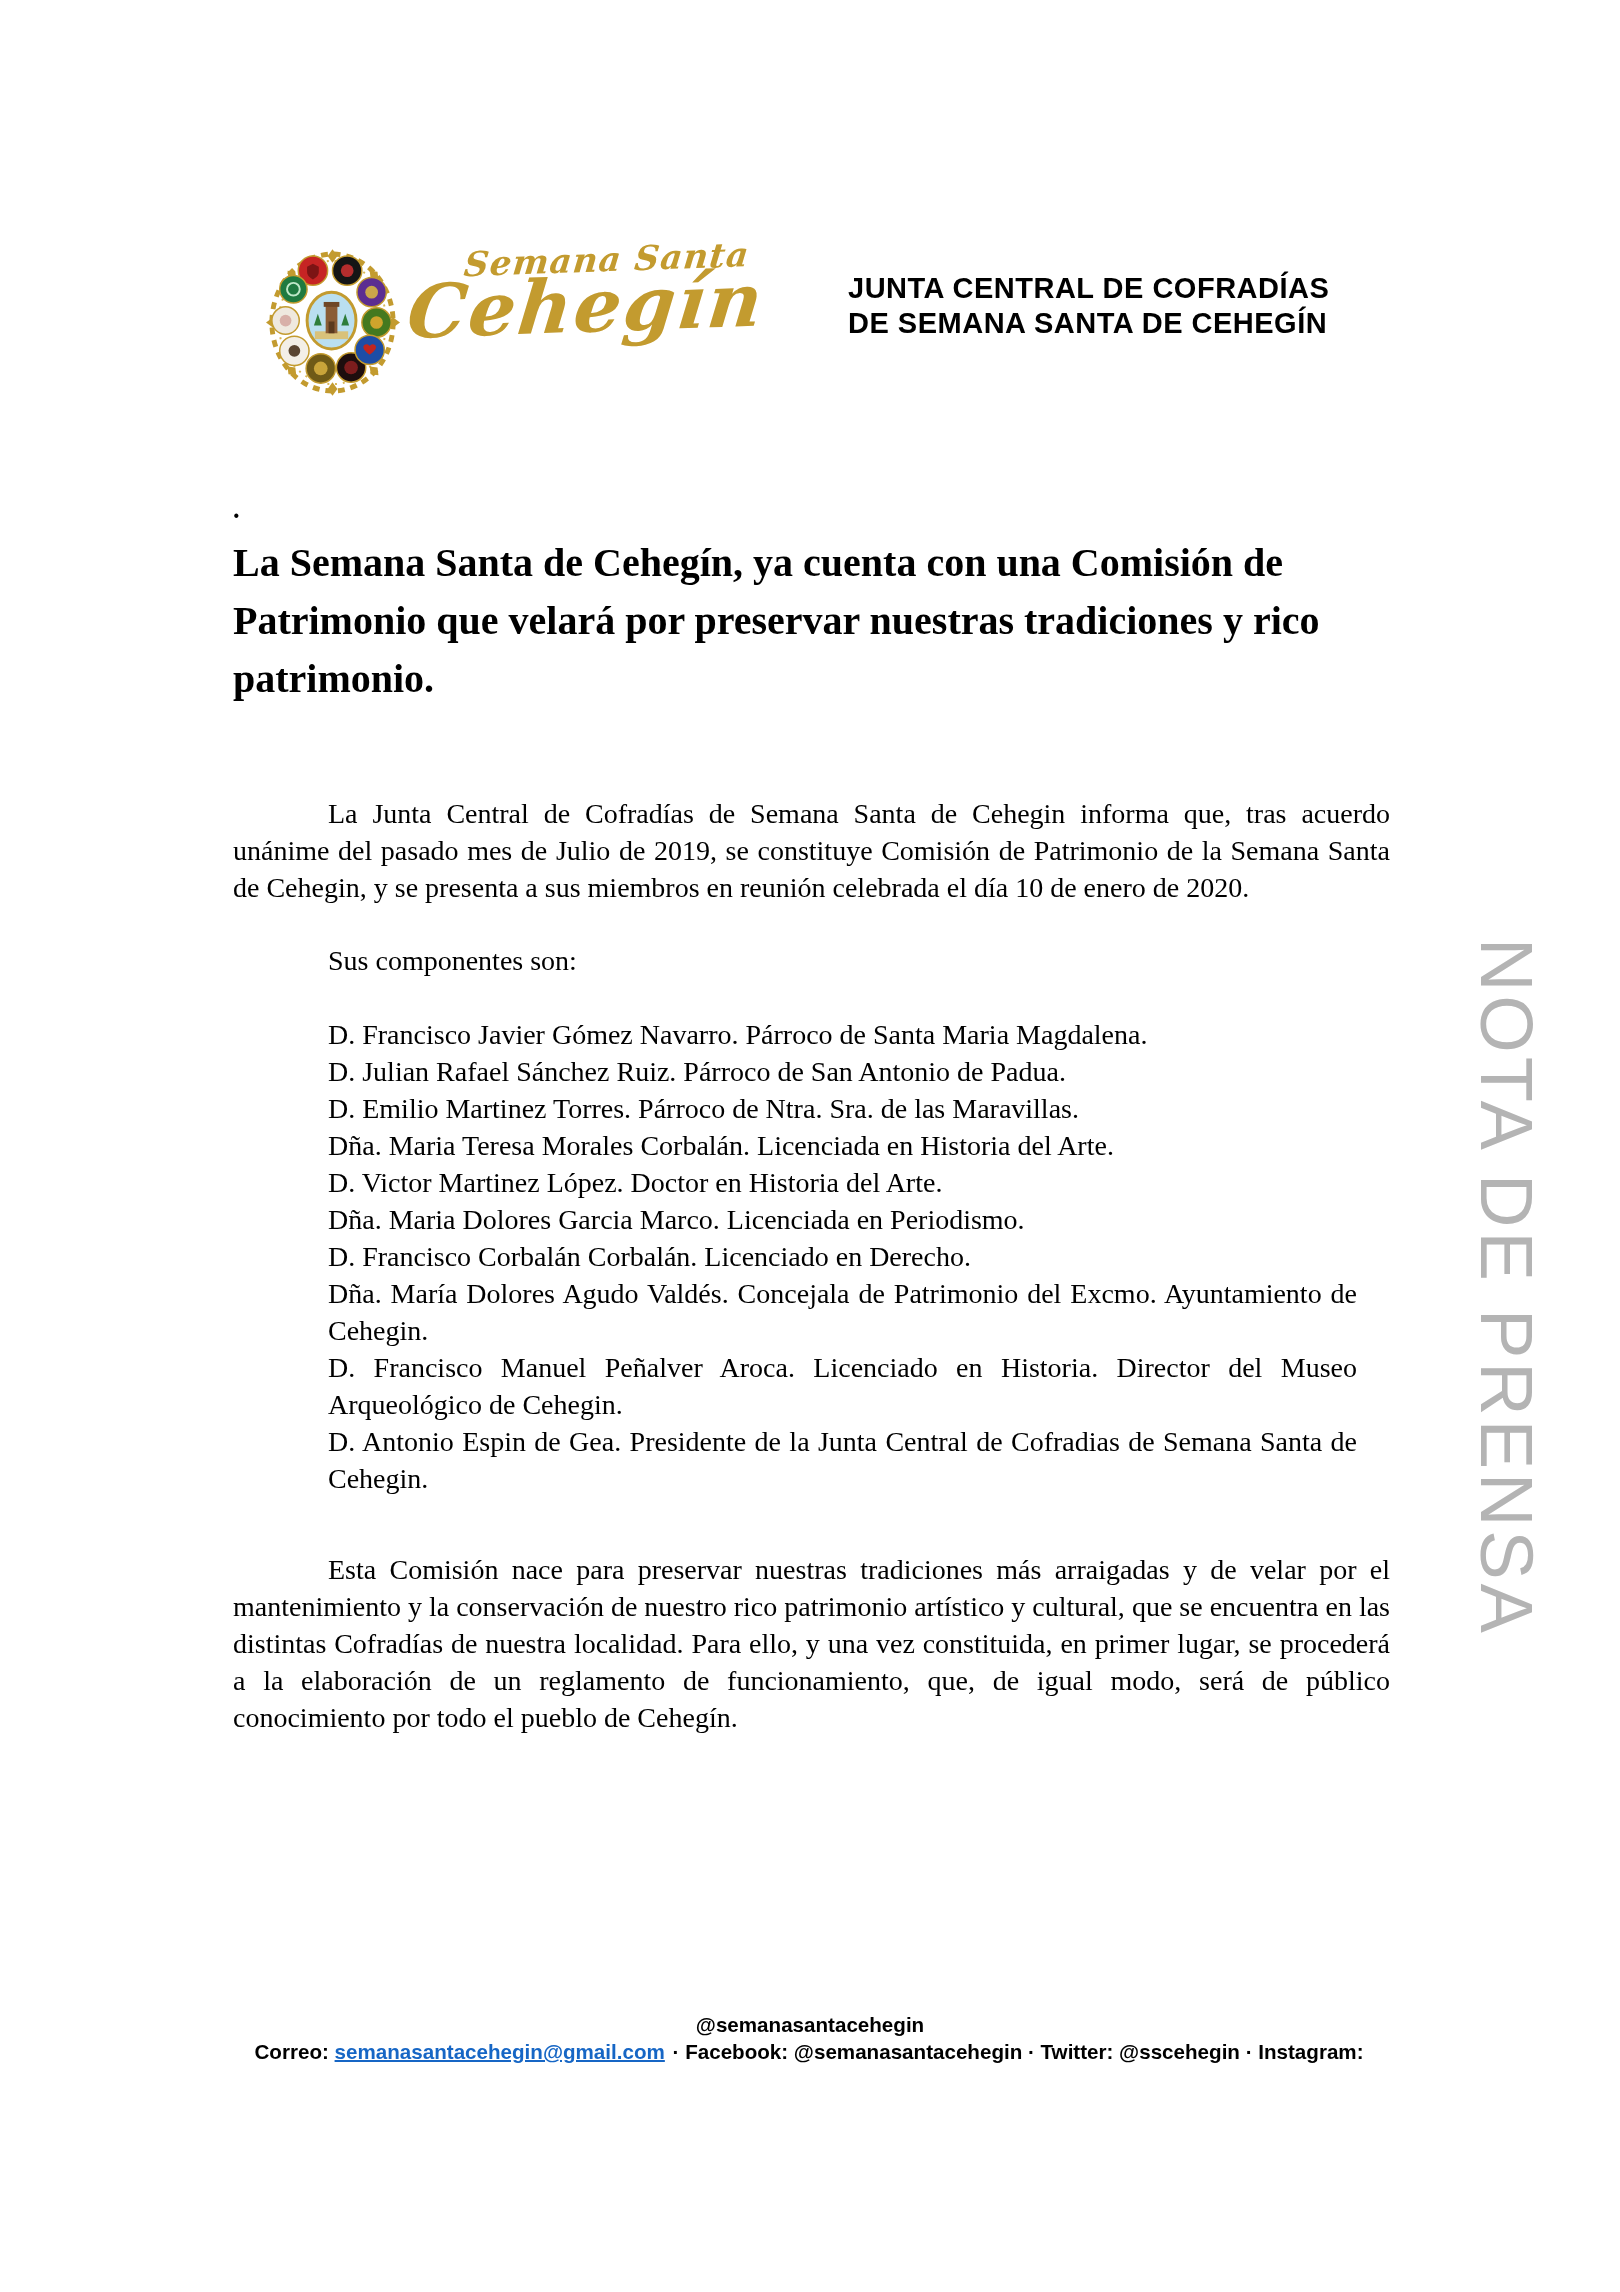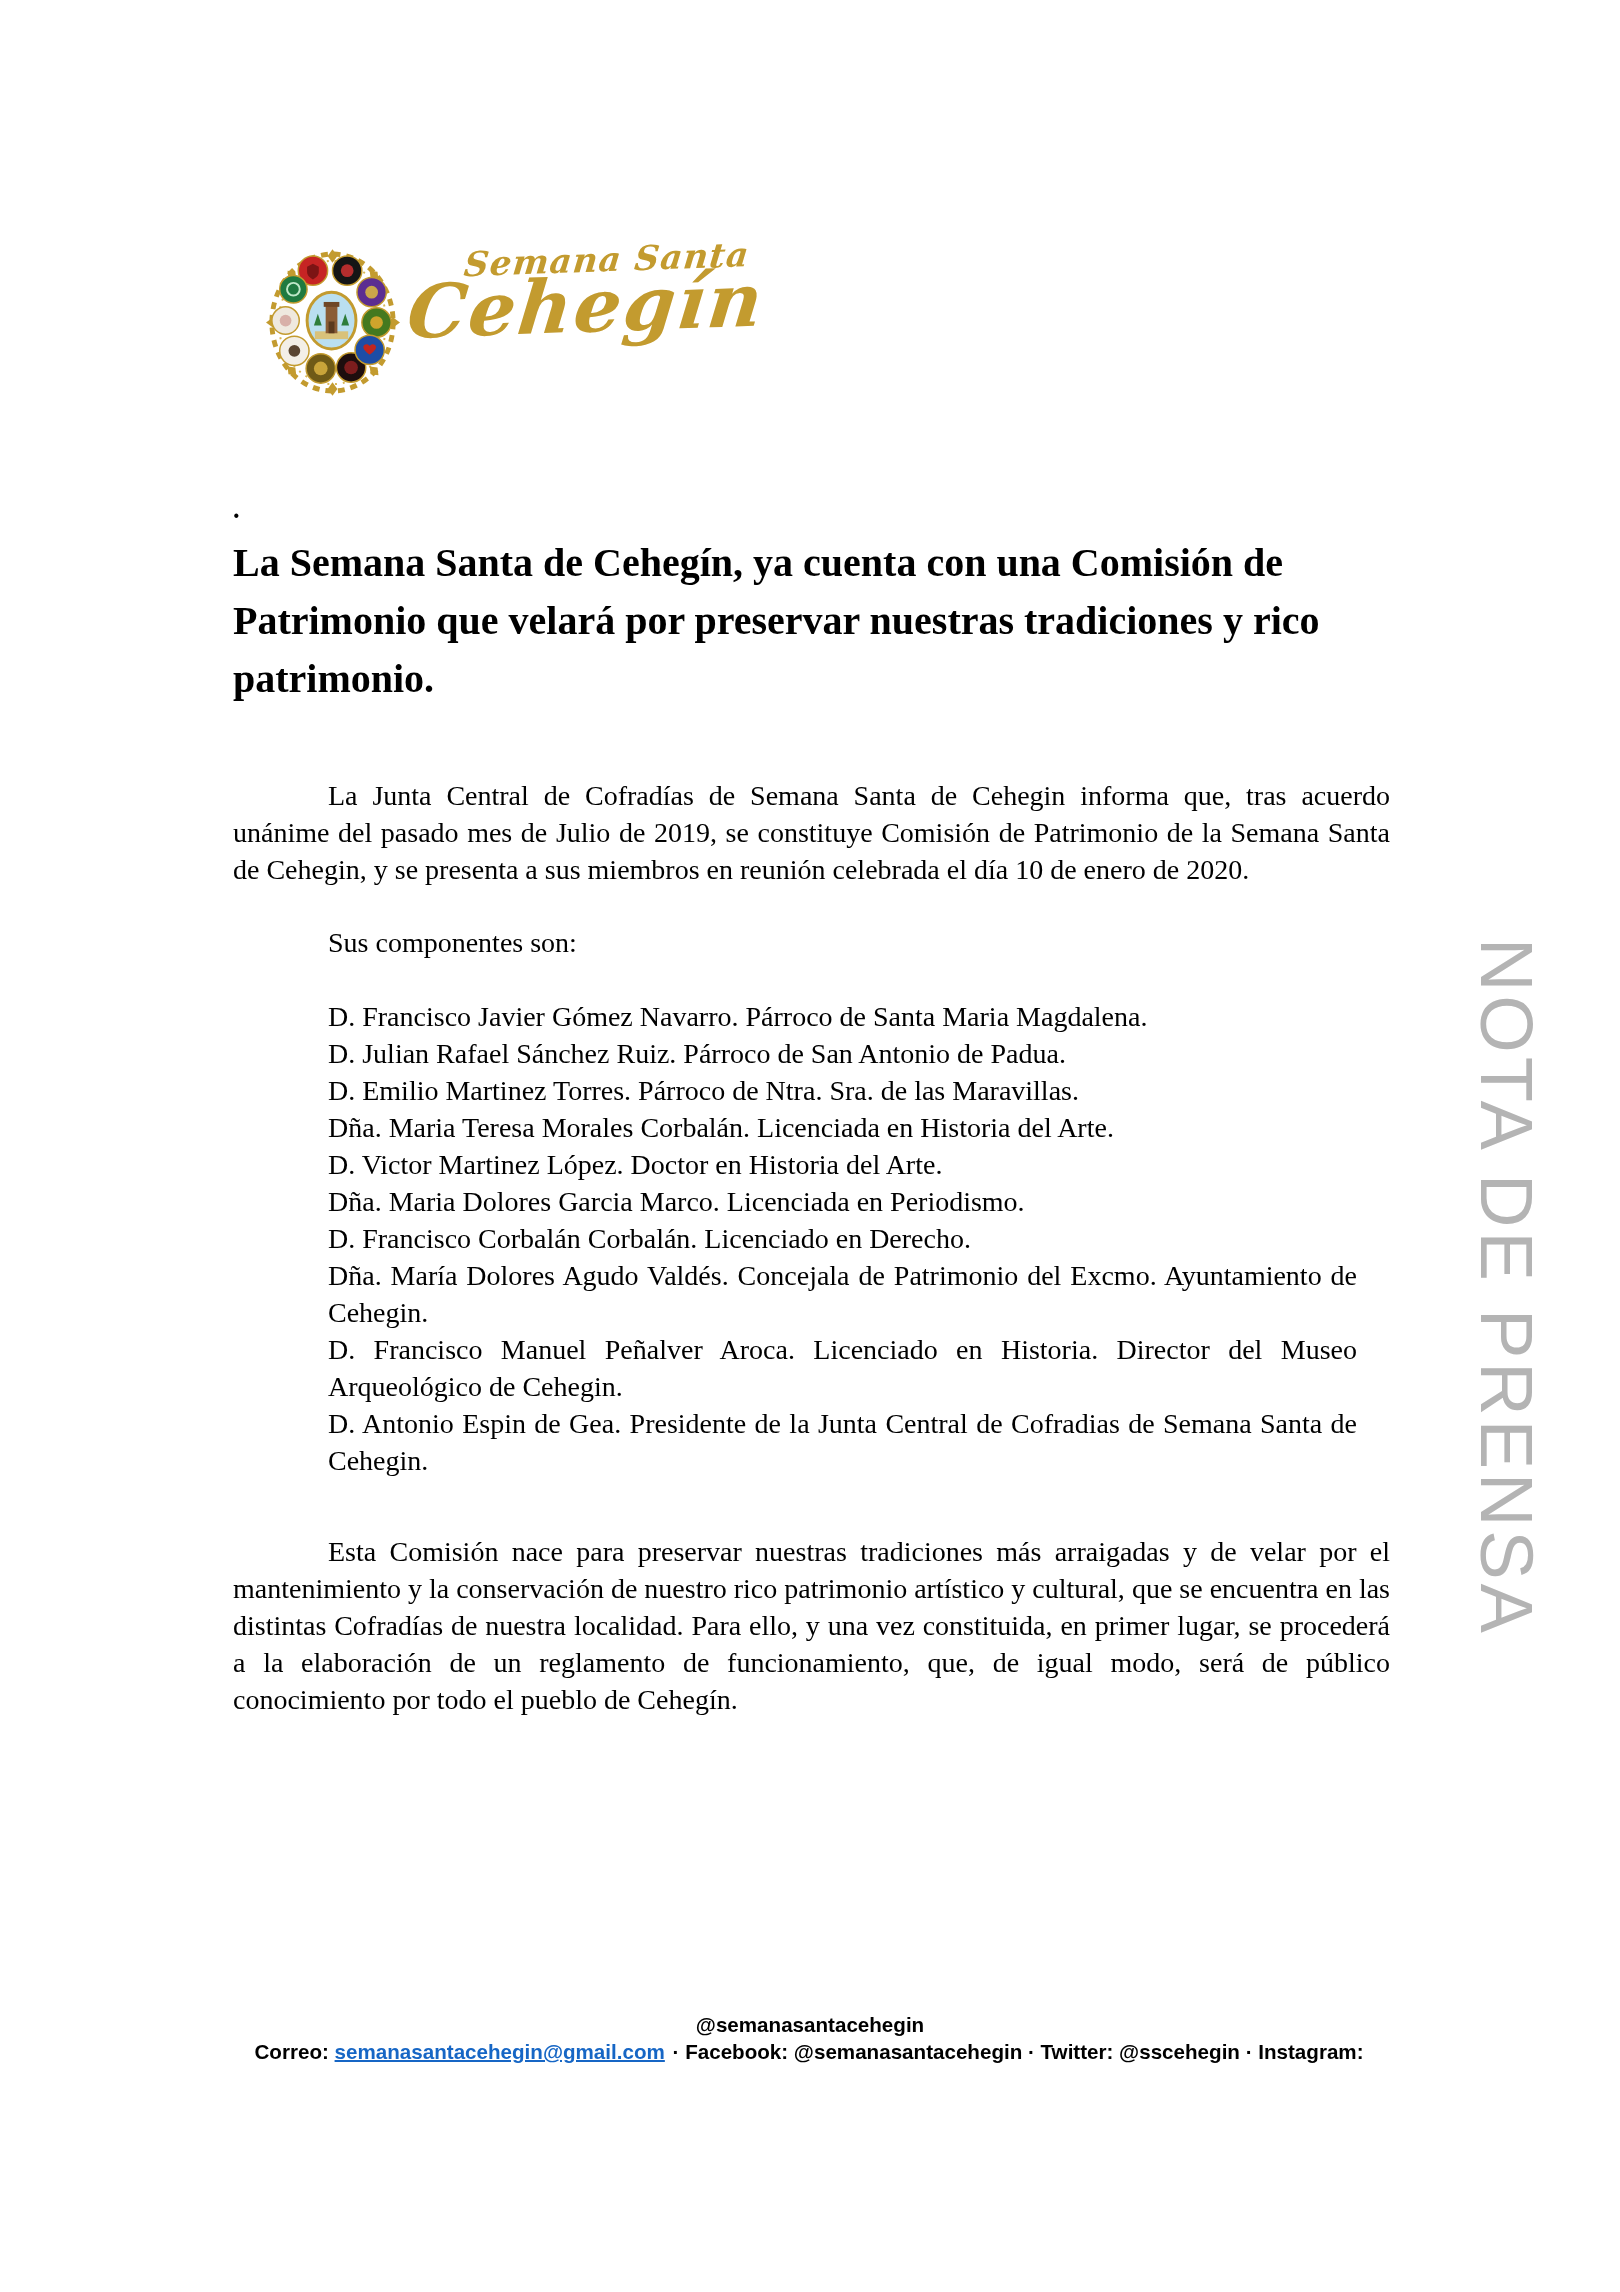--- a/index.html
+++ b/index.html
@@ -88,21 +88,21 @@
     line-height: 58px;
     font-weight: 700;
     letter-spacing: 0;
   }
   .para {
     font-size: 28px;
     line-height: 37px;
     text-align: justify;
   }
   .para.indent { text-indent: 95px; }
-  .intro { margin-top: 69px; }
+  .intro { margin-top: 87px; }
   .components { margin-top: 36px; margin-left: 95px; text-align: left; }
   .members { margin-top: 37px; }
   .member {
     font-size: 28px;
     line-height: 37px;
     margin-left: 95px;
     width: 1029px;
     text-align: justify;
   }
   .closing { margin-top: 54px; }
@@ -183,20 +183,24 @@
       <path d="M53 66l4 12h-8z" fill="#2e7d3a"></path>
       <path d="M81 66l4 12h-8z" fill="#2e7d3a"></path>
     </svg>
   </div>
 
   <div class="brand-script">
     <div class="script-top">Semana Santa</div>
     <div class="script-bottom">Cehegín</div>
   </div>
 
+  <div class="org-name">
+    <div>JUNTA CENTRAL DE COFRADÍAS</div>
+    <div>DE SEMANA SANTA DE CEHEGÍN</div>
+  </div>
 
   <div class="watermark">NOTA DE PRENSA</div>
 
   <main class="content">
     <p class="stray-dot">.</p>
 
     <h1 class="title">La Semana Santa de Cehegín, ya cuenta con una Comisión de Patrimonio que velará por preservar nuestras tradiciones y rico patrimonio.</h1>
 
     <p class="para indent intro">La Junta Central de Cofradías de Semana Santa de Cehegin informa que, tras acuerdo unánime del pasado mes de Julio de 2019, se constituye Comisión de Patrimonio de la Semana Santa de Cehegin, y se presenta a sus miembros en reunión celebrada el día 10 de enero de 2020.</p>
 

